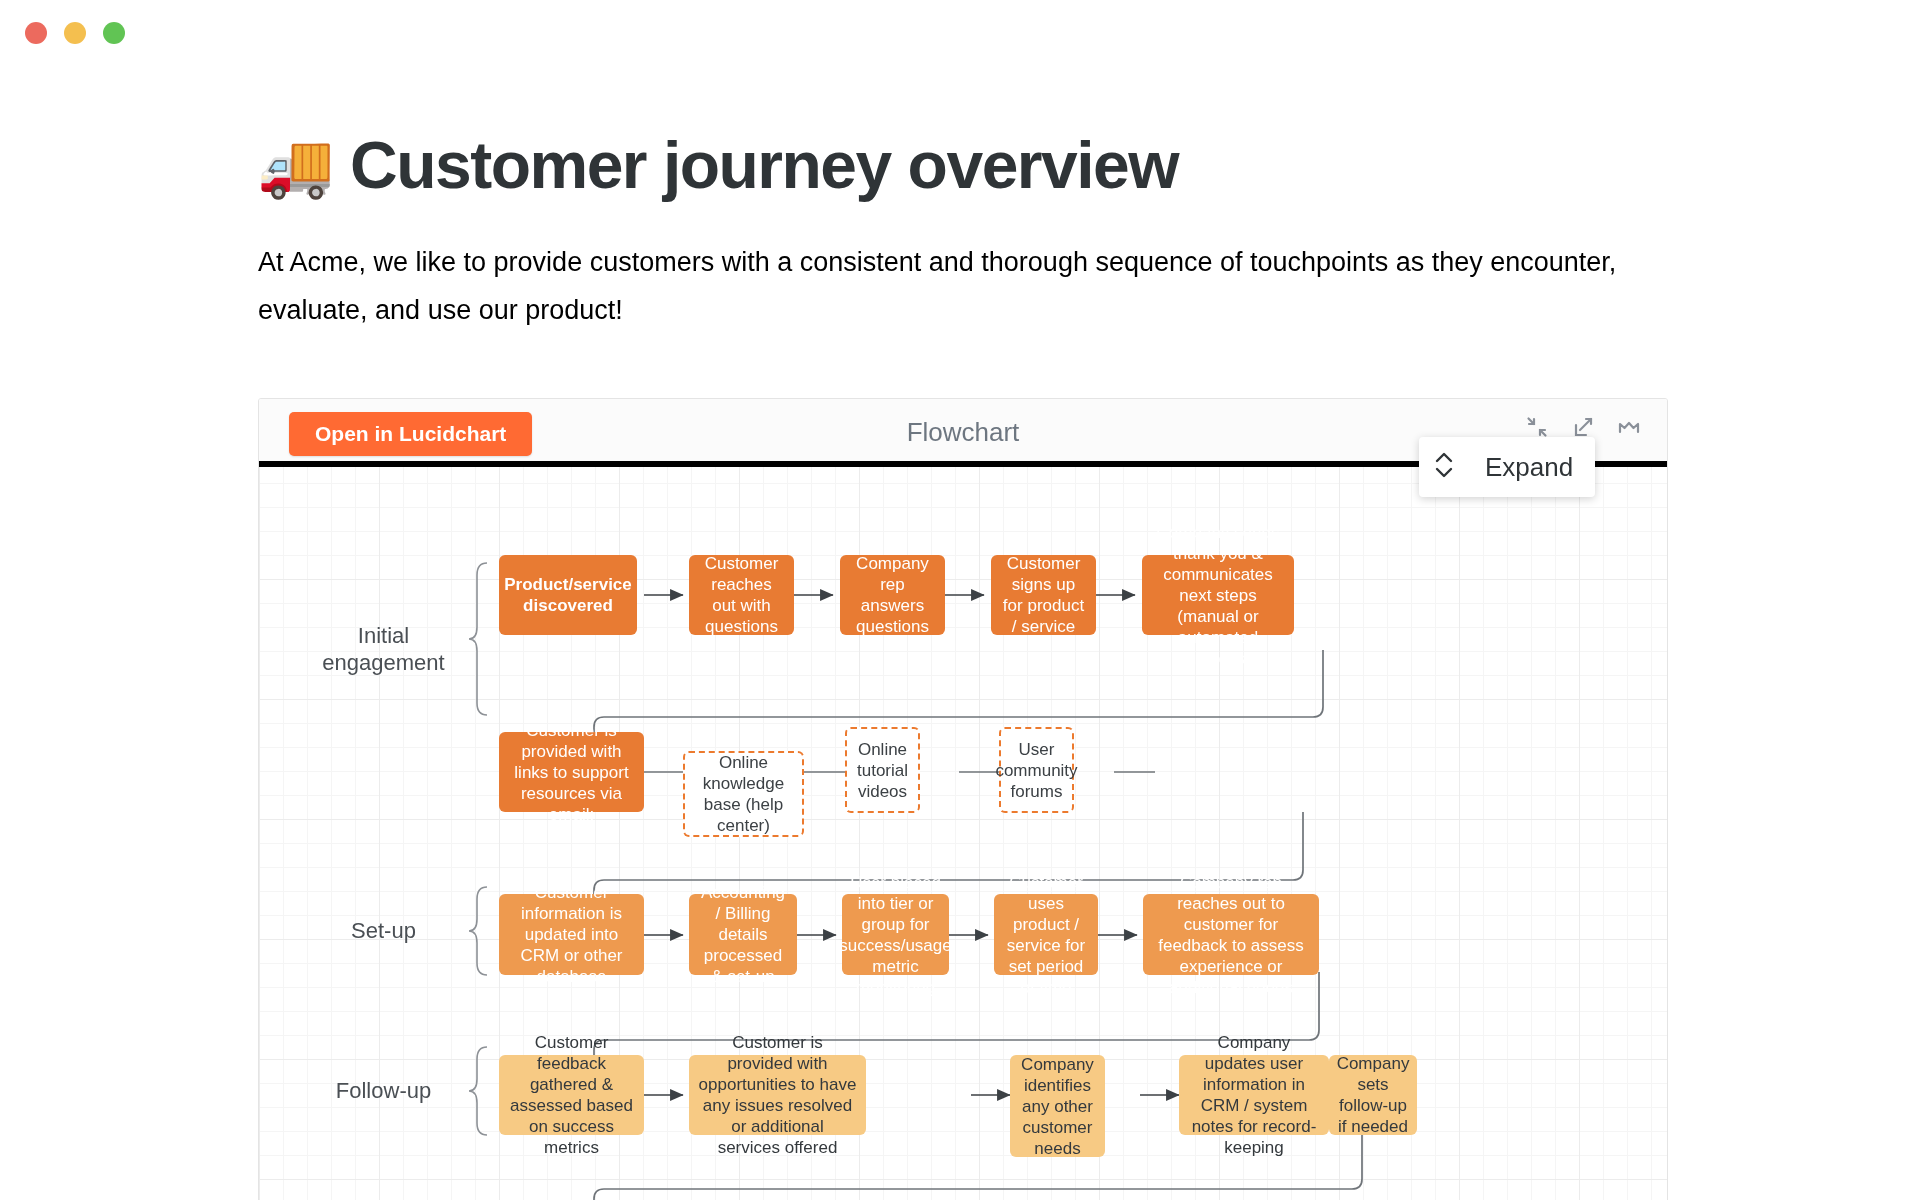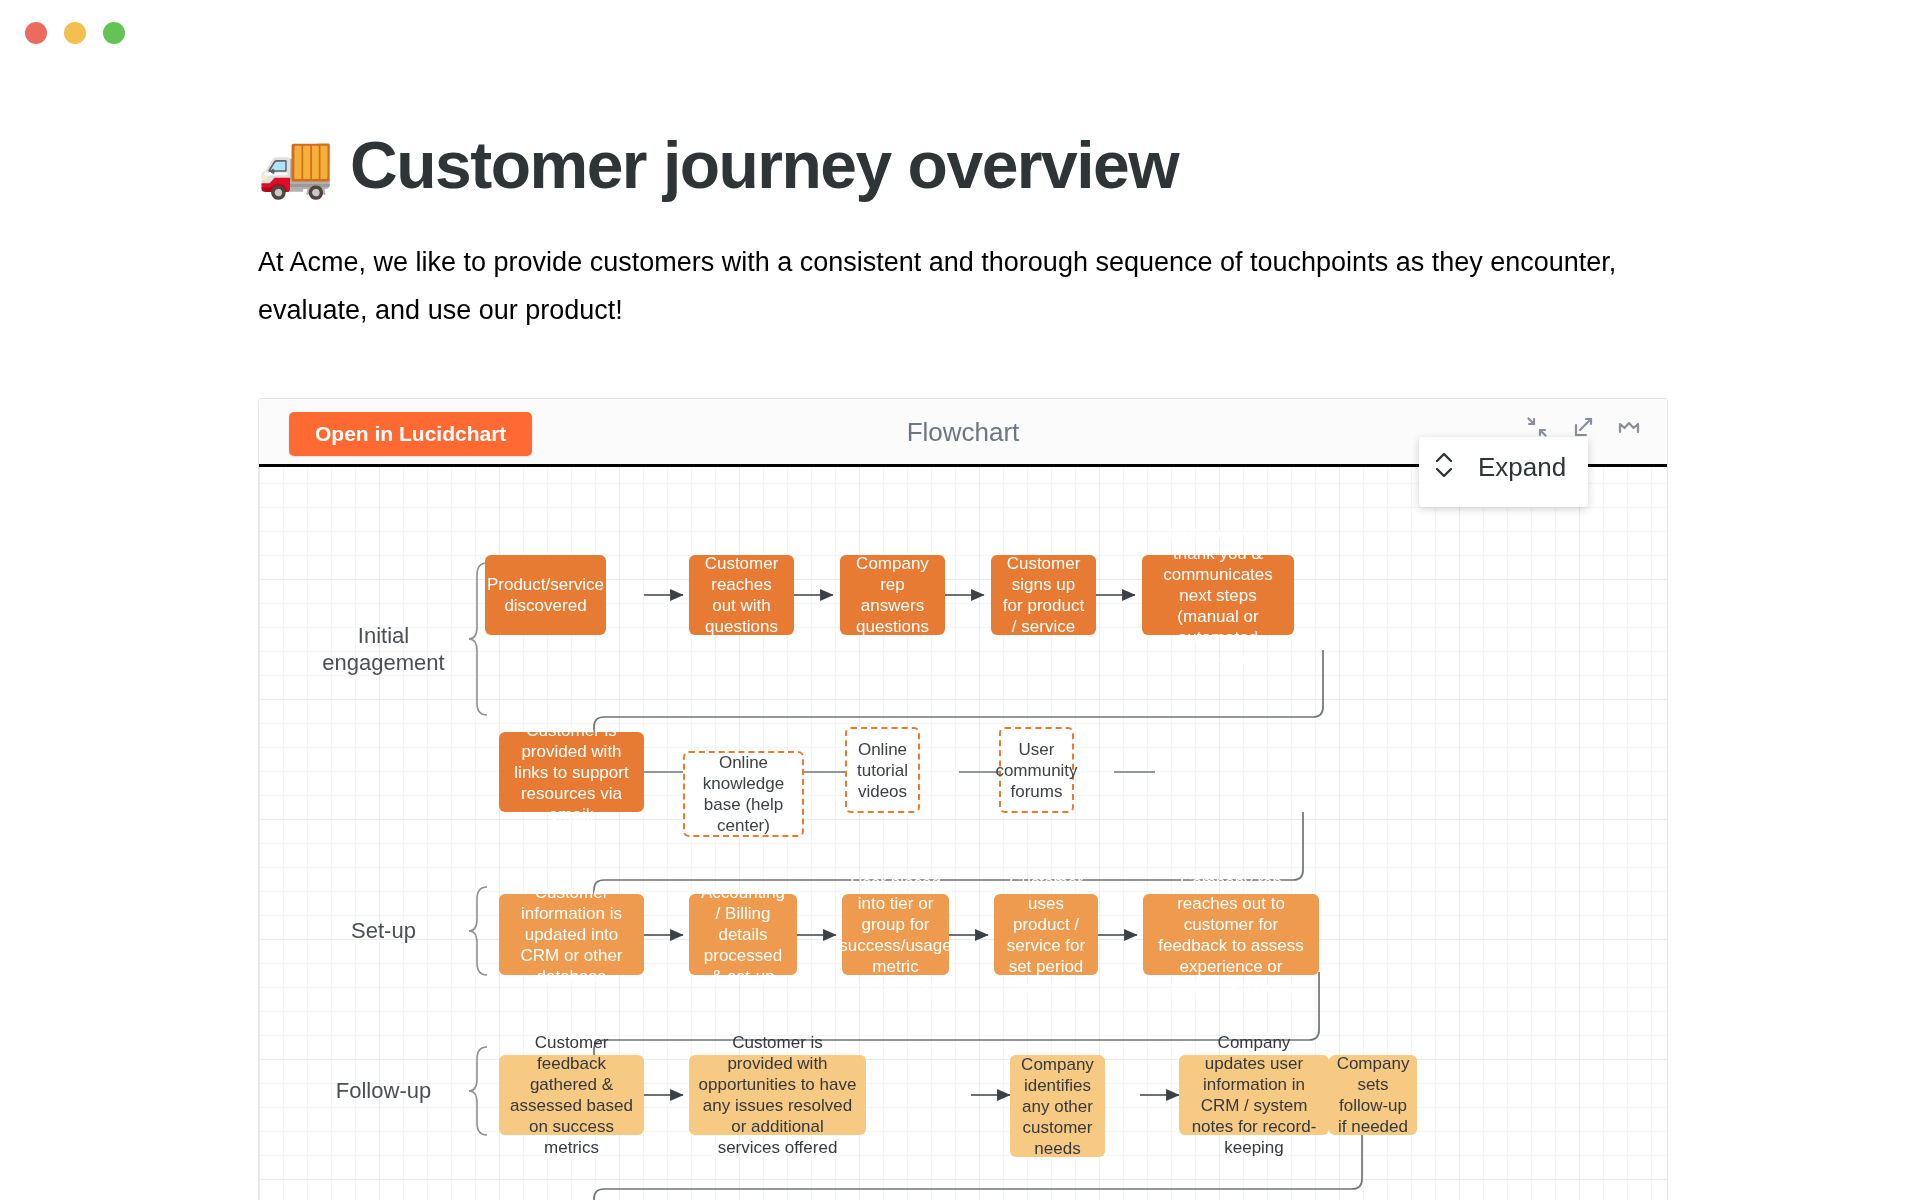--- a/index.html
+++ b/index.html
@@ -32,21 +32,21 @@
 
   
   .embed {
     position: absolute; left: 258px; top: 398px;
     width: 1410px; height: 805px;
     background: #fff; border: 1px solid #e4e4e4; border-radius: 3px;
     overflow: hidden;
   }
   .embed-toolbar {
     position: relative; height: 68px; width: 100%;
-    background: #fbfbfb; border-bottom: 3px solid #000000;
+    background: #fbfbfb; border-bottom: 6px solid #000000;
   }
   .open-btn {
     position: absolute; left: 30px; top: 13px;
     height: 44px; padding: 0 26px;
     background: #ff6a33; border-radius: 5px; border: none;
     color: #fff; font-size: 21px; font-weight: bold;
     display: flex; align-items: center; justify-content: center;
     box-shadow: 0 1px 2px rgba(0,0,0,.12);
     font-family: "Liberation Sans", sans-serif; cursor: pointer;
   }
@@ -56,22 +56,22 @@
   }
   .tool-icons {
     position: absolute; right: 26px; top: 16px;
     display: flex; align-items: center; gap: 22px;
   }
   .tool-ico { width: 24px; height: 24px; color: #8a9099; display: block; }
   .expand-tip {
     position: absolute; left: 1160px; top: 38px;
     background: #fff; border-radius: 4px;
     box-shadow: 0 2px 9px rgba(0,0,0,.18);
-    padding: 13px 22px 23px 14px;
-    display: flex; align-items: center; gap: 23px; z-index: 40;
+    padding: 13px 22px 13px 14px;
+    display: flex; align-items: center; gap: 30px; z-index: 40;
   }
   .expand-label { font-size: 26px; color: #2f3437; }
 
   
   .canvas {
     position: relative; width: 100%; height: 737px;
     background-color: #ffffff;
     background-image:
       linear-gradient(to right, #ececec 1px, transparent 1px),
       linear-gradient(to bottom, #ececec 1px, transparent 1px),
@@ -214,21 +214,21 @@
           </g>
         </svg>
 
         <div class="grp-label" style="left:52px; top:155px; width:145px;">
           <div>Initial</div>
           <div>engagement</div>
         </div>
         <div class="grp-label" style="left:52px; top:450px; width:145px;">Set-up</div>
         <div class="grp-label" style="left:52px; top:610px; width:145px;">Follow-up</div>
 
-        <div class="node n-dark" style="left:226px; top:88px; width:121px; height:80px;">Product/service discovered</div>
+        <div class="node n-dark" style="left:240px; top:88px; width:138px; height:80px;font-weight:bold;">Product/service discovered</div>
         <div class="node n-dark" style="left:430px; top:88px; width:105px; height:80px;">Customer reaches out with questions</div>
         <div class="node n-dark" style="left:581px; top:88px; width:105px; height:80px;">Company rep answers questions</div>
         <div class="node n-dark" style="left:732px; top:88px; width:105px; height:80px;">Customer signs up for product / service</div>
         <div class="node n-dark" style="left:883px; top:88px; width:152px; height:80px;">Company sends thank you &amp; communicates next steps (manual or automated process)</div>
 
         <div class="node n-dark" style="left:240px; top:265px; width:145px; height:80px;">Customer is provided with links to support resources via email:</div>
         <div class="node n-dash" style="left:424px; top:260px; width:121px; height:86px;margin-top:24px;">Online knowledge base (help center)</div>
         <div class="node n-dash" style="left:586px; top:260px; width:75px; height:86px;">Online tutorial videos</div>
         <div class="node n-dash" style="left:740px; top:260px; width:75px; height:86px;">User community forums</div>
 

